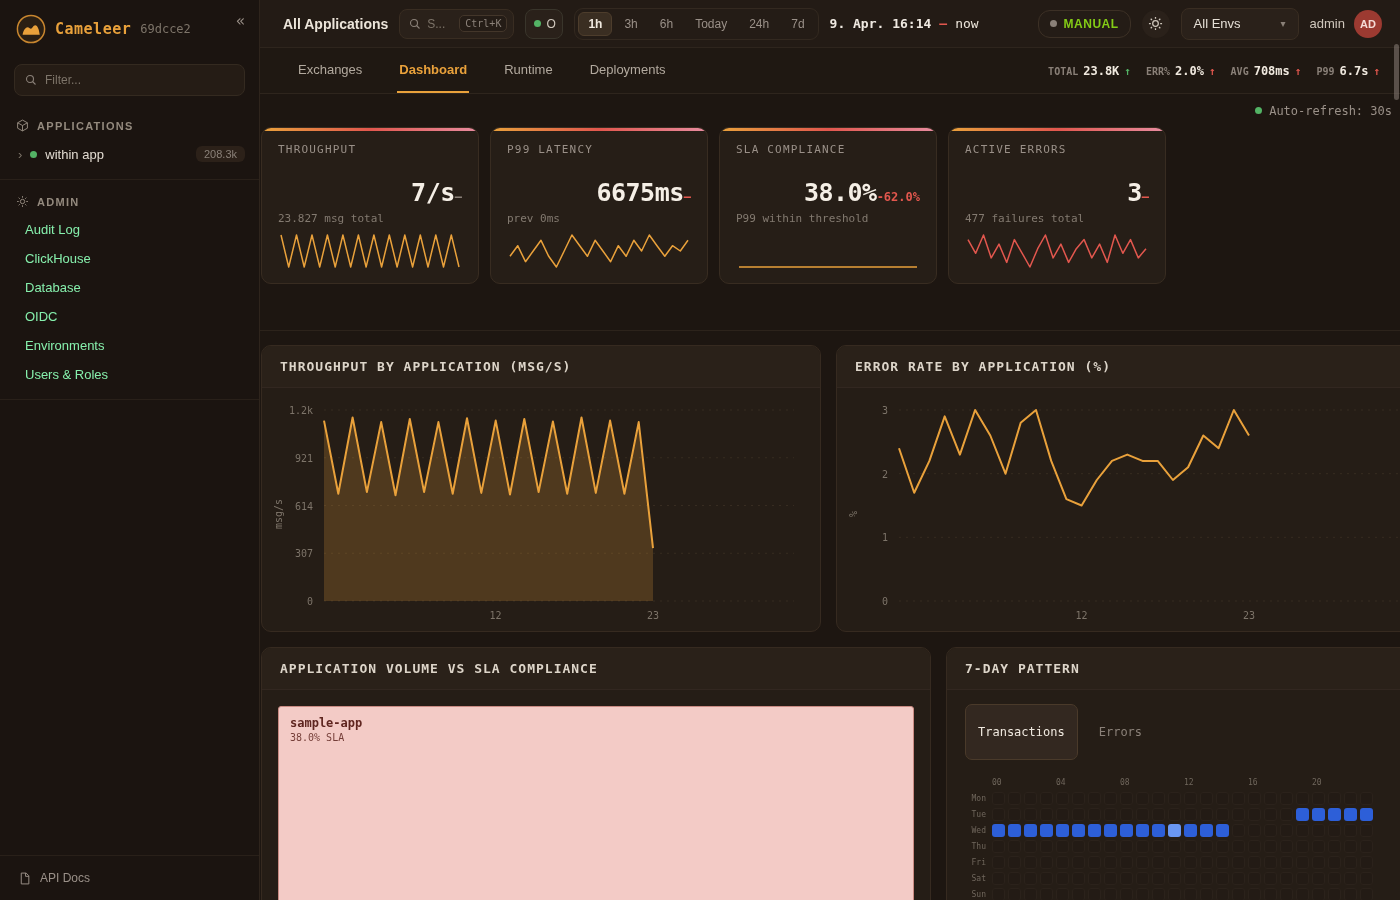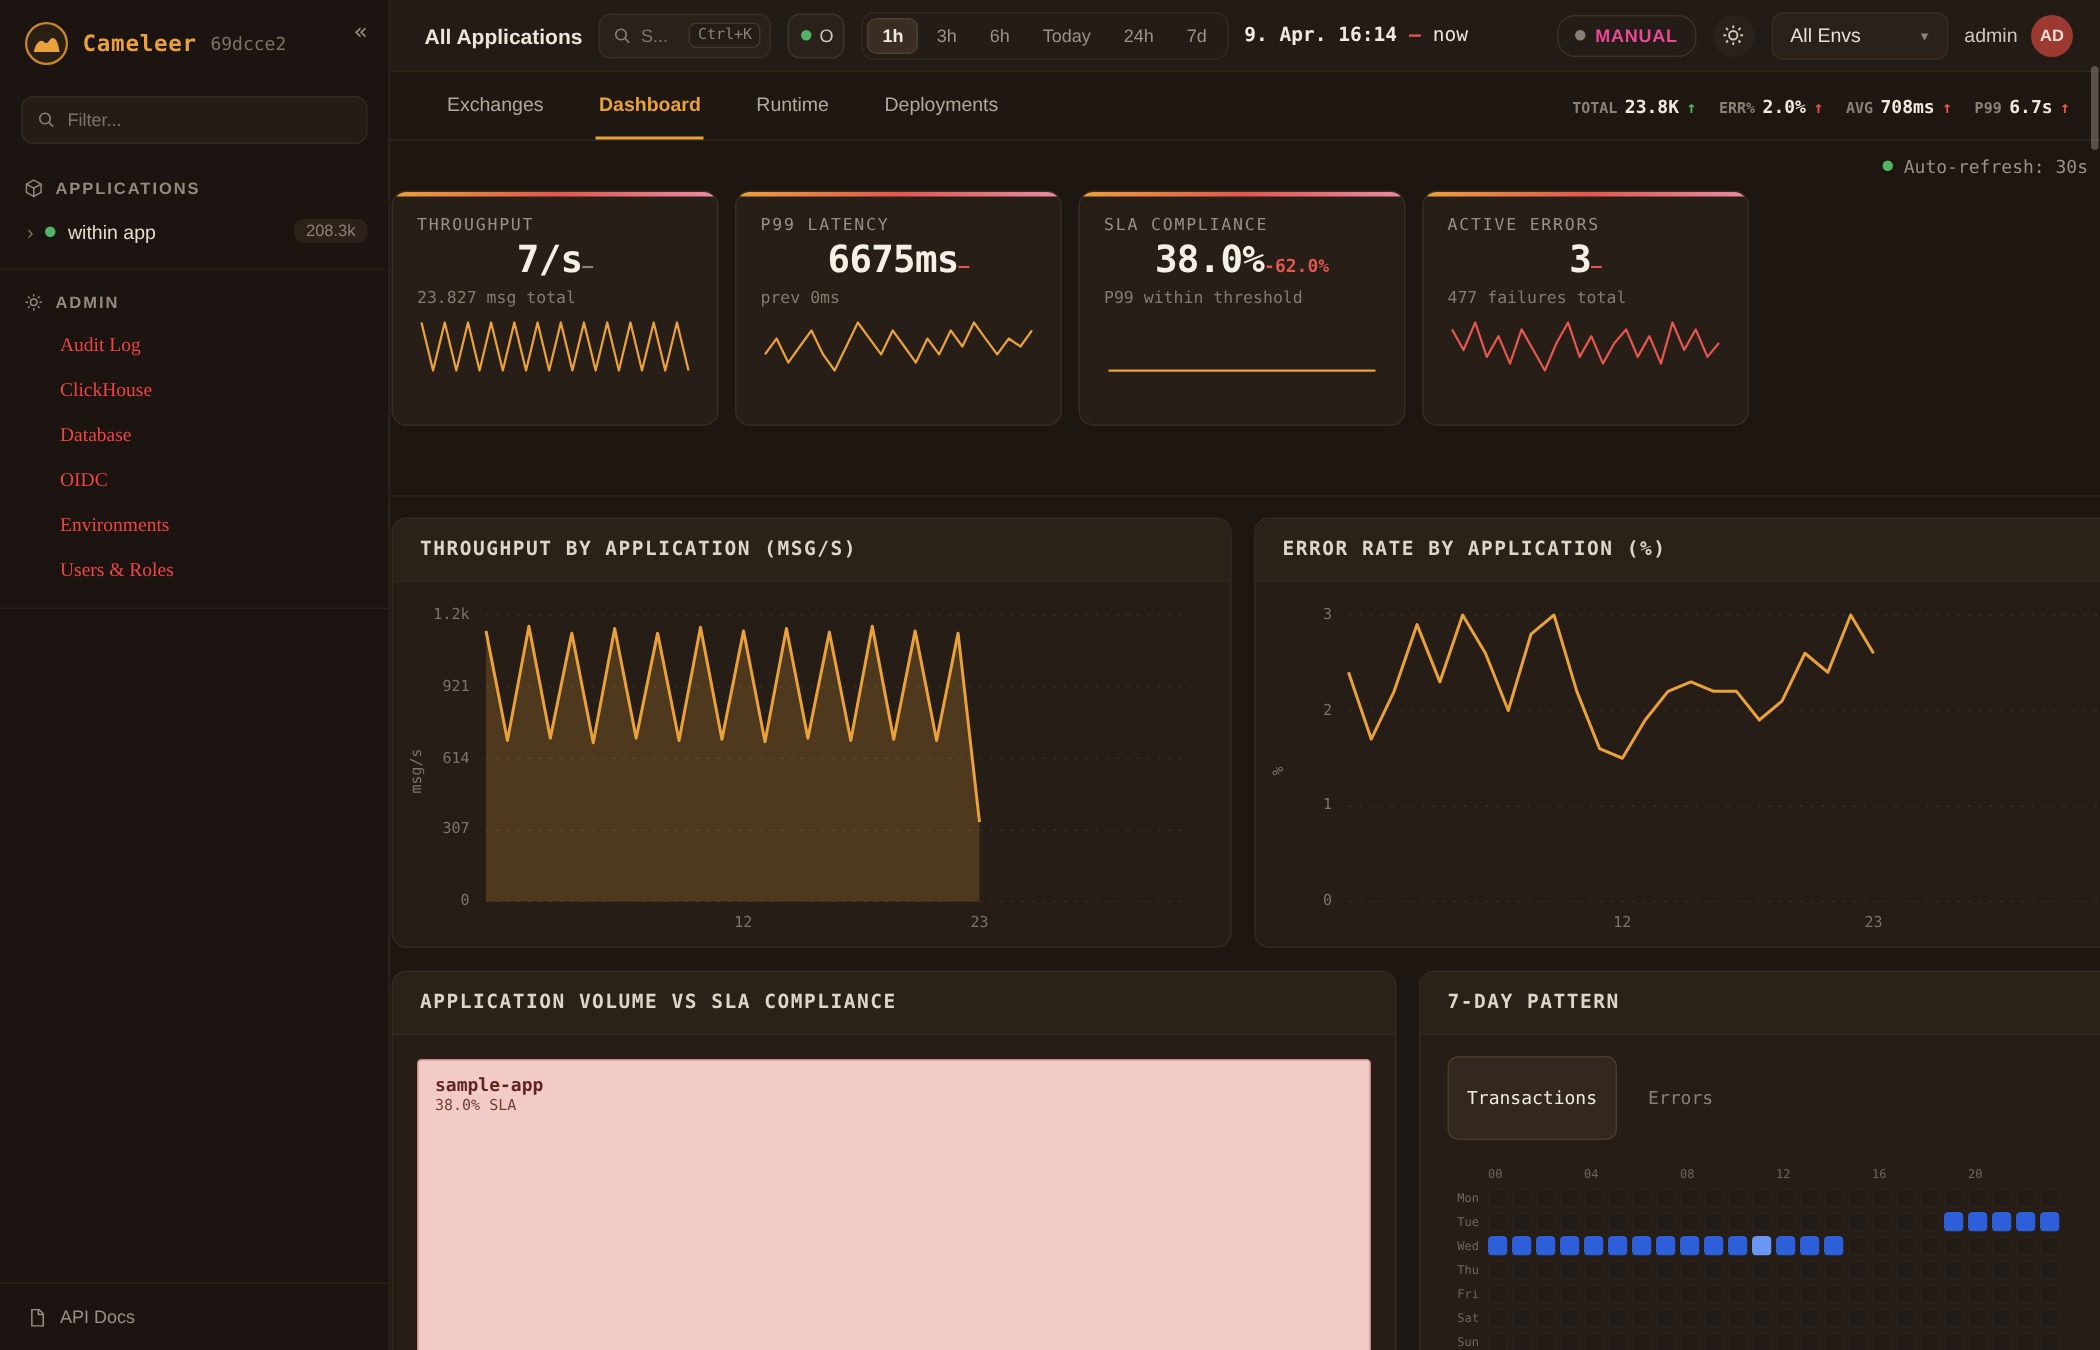--- a/index.html
+++ b/index.html
@@ -21,21 +21,21 @@
   .filter-wrap input::placeholder{color:#7d7469}
   .section-header{display:flex;align-items:center;gap:8px;padding:11px 16px 7px;color:#948a7e;
     font-size:11px;letter-spacing:1.3px;font-weight:bold;font-family:"Liberation Sans",sans-serif}
   .app-item{display:flex;align-items:center;gap:8px;padding:7px 14px 7px 18px;
     font-family:"Liberation Sans",sans-serif;color:#e3dcd2;cursor:pointer}
   .chev{color:#7d7469;font-size:13px}
   .dot{width:7px;height:7px;border-radius:50%;background:#53b365;flex-shrink:0}
   .dot.gray{background:#8a8078}
   .app-badge{margin-left:auto;background:#2c2119;border-radius:6px;padding:2px 8px;font-size:11px;color:#8a8078}
   .side-div{height:1px;background:#292019;margin:10px 0 4px}
-  .admin-item{padding:7px 16px 7px 40px;font-family:Liberation Serif, serif;color:#ef4444;cursor:pointer}
+  .admin-item{padding:7px 16px 7px 25px;font-family:Liberation Sans, sans-serif;color:#86efac;cursor:pointer}
   .sidebar-footer{margin-top:auto;border-top:1px solid #292019;padding:15px 18px;display:flex;
     align-items:center;gap:9px;color:#9a9088;font-family:"Liberation Sans",sans-serif;font-size:12px}
 
   
   .main{flex:1;display:flex;flex-direction:column;min-width:0;overflow:hidden}
   .topbar{height:48px;background:#231b15;border-bottom:1px solid #2e251d;display:flex;
     align-items:center;padding:0 18px 0 23px;gap:11px;flex-shrink:0}
   .topbar-title{font-family:"Liberation Sans",sans-serif;font-weight:bold;font-size:14px;white-space:nowrap}
   .searchbox{display:flex;align-items:center;gap:6px;background:#2a211a;border:1px solid #392d22;
     border-radius:8px;height:30px;padding:0 6px 0 9px;flex-shrink:0}
@@ -49,21 +49,21 @@
     font-size:12px;max-width:38px;overflow:hidden;flex-shrink:0}
   .seg{display:flex;background:#241c16;border:1px solid #332920;border-radius:9px;padding:3px;gap:2px;flex-shrink:0}
   .seg button{font-family:"Liberation Sans",sans-serif;font-size:12px;color:#9a9088;background:transparent;
     border:1px solid transparent;border-radius:6px;padding:4px 9px;cursor:pointer}
   .seg button.active{background:#3a2e22;color:#f0e9df;border-color:#4d3d2c;font-weight:bold}
   .timebox{display:flex;align-items:center;gap:8px;font-size:13px;white-space:nowrap}
   .time-from{font-weight:bold;color:#f0eae2}
   .time-sep{color:#e2574e;font-weight:bold}
   .right-cluster{margin-left:auto;display:flex;align-items:center;gap:11px}
   .manual-btn{display:flex;align-items:center;gap:7px;border:1px solid #3c3025;border-radius:12px;
-    padding:6px 11px;color:#ec4899;font-size:12px;font-weight:bold;background:#241c16;cursor:pointer;letter-spacing:.5px}
+    padding:6px 11px;color:#84cc16;font-size:12px;font-weight:bold;background:#241c16;cursor:pointer;letter-spacing:.5px}
   .theme-btn{width:28px;height:28px;border-radius:50%;background:#2a211a;display:flex;align-items:center;
     justify-content:center;cursor:pointer;border:none}
   .env-select{display:flex;align-items:center;gap:10px;background:#2a211a;border:1px solid #392d22;
     border-radius:8px;height:32px;padding:0 12px;font-family:"Liberation Sans",sans-serif;color:#e5dfd6;
     cursor:pointer;min-width:118px;justify-content:space-between}
   .chev-down{color:#8a8078;font-size:10px}
   .user{display:flex;align-items:center;gap:9px}
   .user-name{font-family:"Liberation Sans",sans-serif;color:#cfc7bc;font-size:13px}
   .avatar{width:28px;height:28px;border-radius:50%;background:#9c3a31;color:#f5dcd7;display:flex;
     align-items:center;justify-content:center;font-size:11px;font-weight:bold;font-family:"Liberation Sans",sans-serif}
@@ -85,21 +85,21 @@
   .content{flex:1;overflow:hidden;position:relative}
   .refresh-row{height:33px;display:flex;align-items:center;justify-content:flex-end;gap:7px;
     padding-right:8px;color:#9a9088;font-size:12px}
 
   .kpi-row{display:grid;grid-template-columns:repeat(5,218px);gap:11px;padding-left:1px}
   .kpi{position:relative;background:#261e17;border:1px solid #382c21;border-radius:10px;
     padding:15px 16px 8px;overflow:hidden;height:157px}
   .kpi::before{content:"";position:absolute;top:0;left:0;right:0;height:3px;
     background:linear-gradient(90deg,#e9a13b,#e2574e,#e88ca0)}
   .kpi-title{font-size:11px;letter-spacing:1.2px;color:#9a9088}
-  .kpi-value-row{display:flex;align-items:baseline;justify-content:center;margin-top:2px}
+  .kpi-value-row{display:flex;align-items:baseline;justify-content:flex-end;margin-top:22px}
   .kpi-value{font-size:25px;font-weight:bold;color:#f5efe6;letter-spacing:-.5px}
   .kpi-delta{font-size:12px;font-weight:bold}
   .kpi-sub{font-size:11px;color:#837a70;margin-top:5px}
   .kpi-spark{width:100%;height:38px;margin-top:7px;display:block}
 
   .section-divider{height:1px;background:#2c231b;margin-top:46px}
 
   .panel{background:#251d16;border:1px solid #362a20;border-radius:10px;overflow:hidden;
     display:flex;flex-direction:column}
   .panel-header{padding:13px 18px;font-size:13px;font-weight:bold;letter-spacing:1px;color:#ddd5c9;

